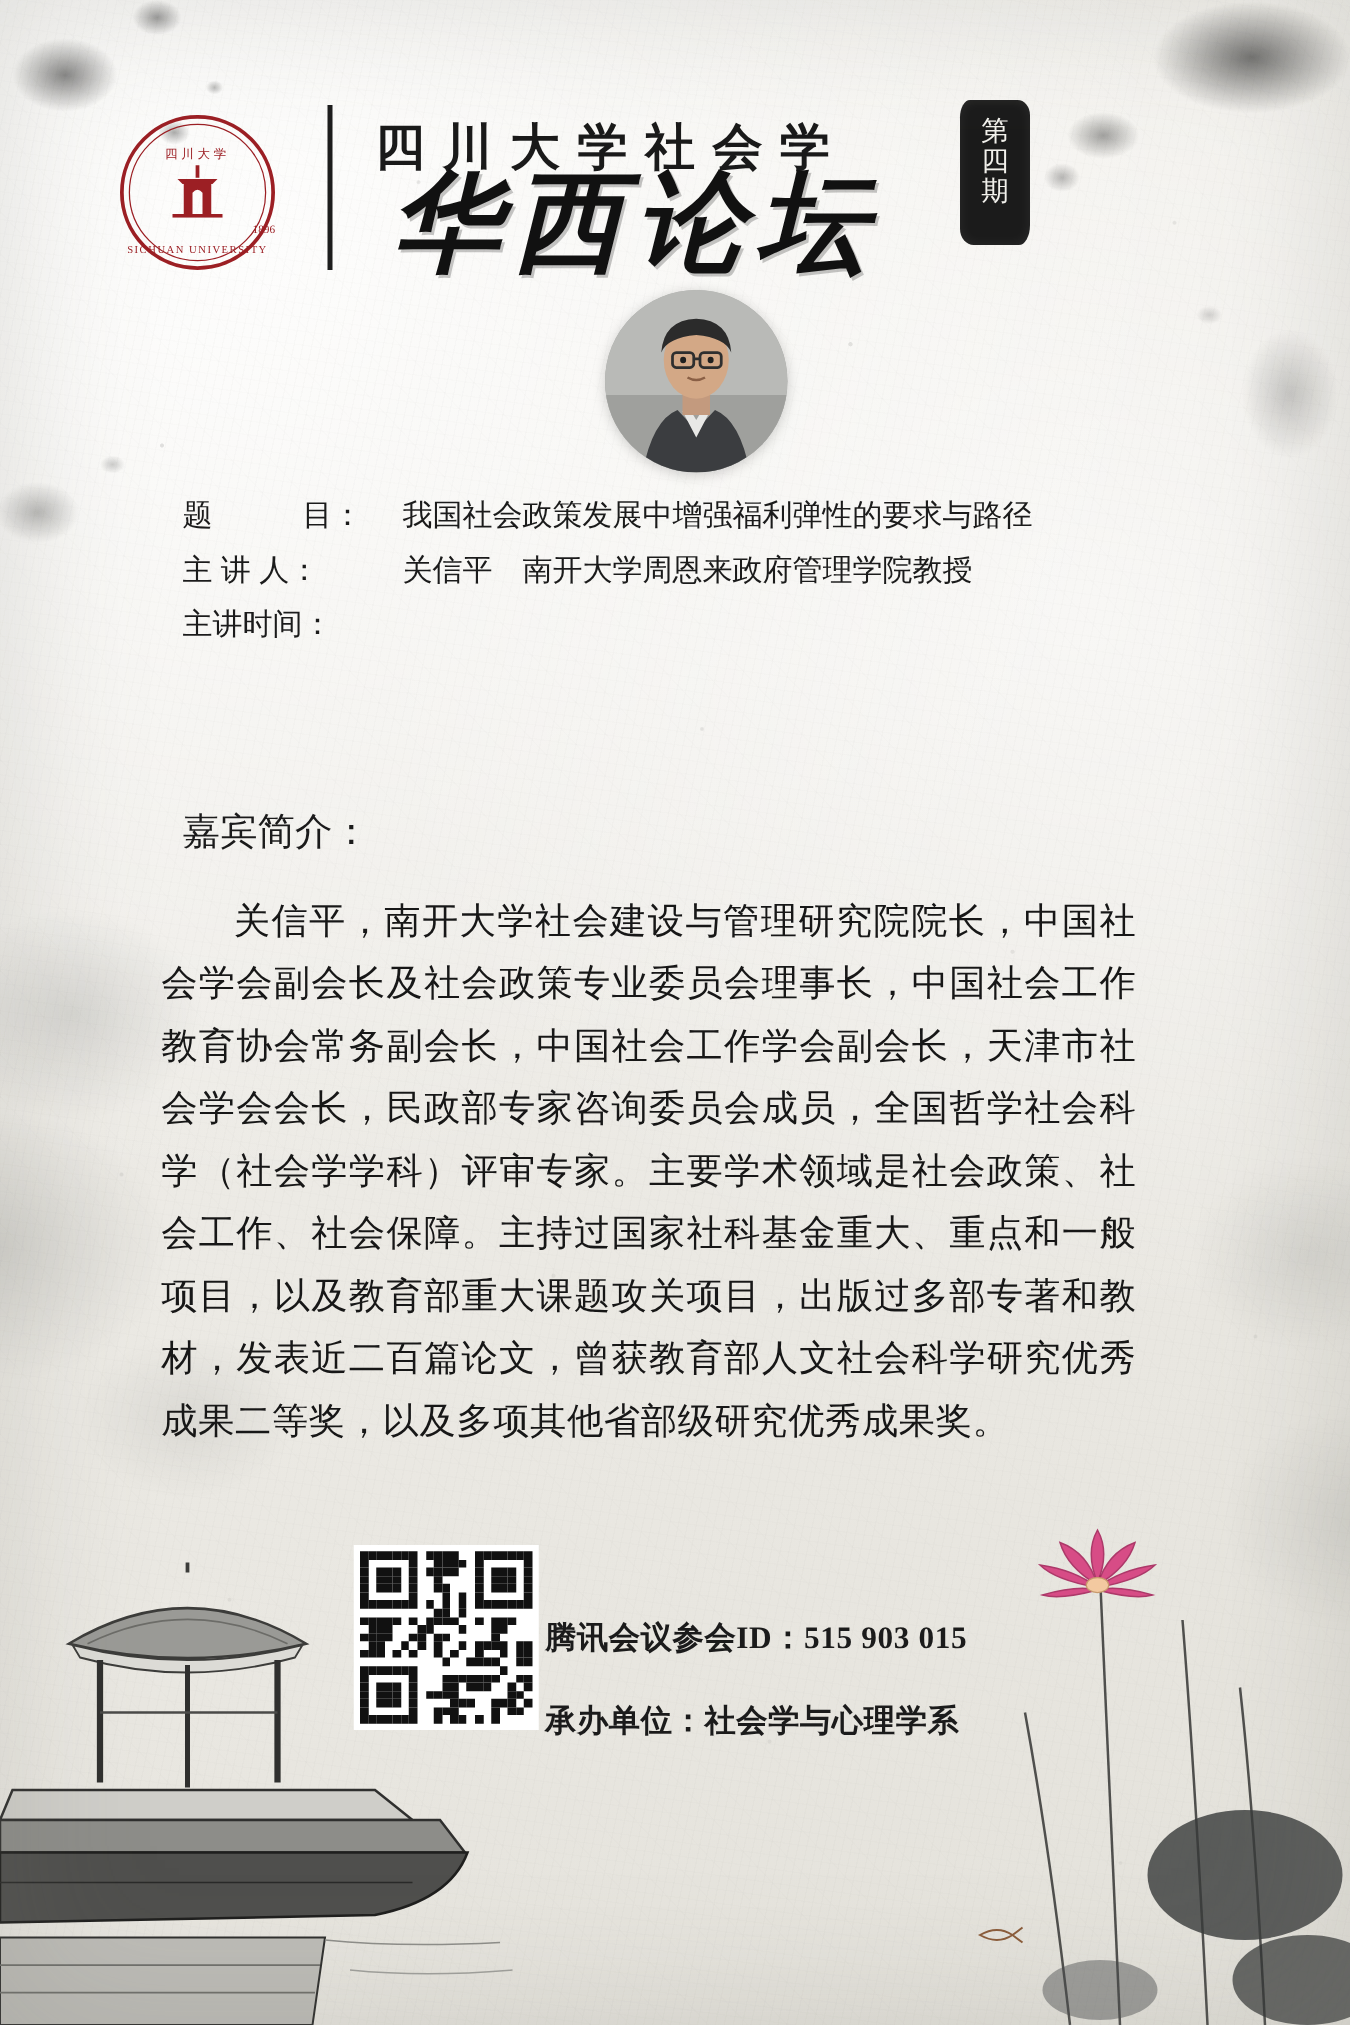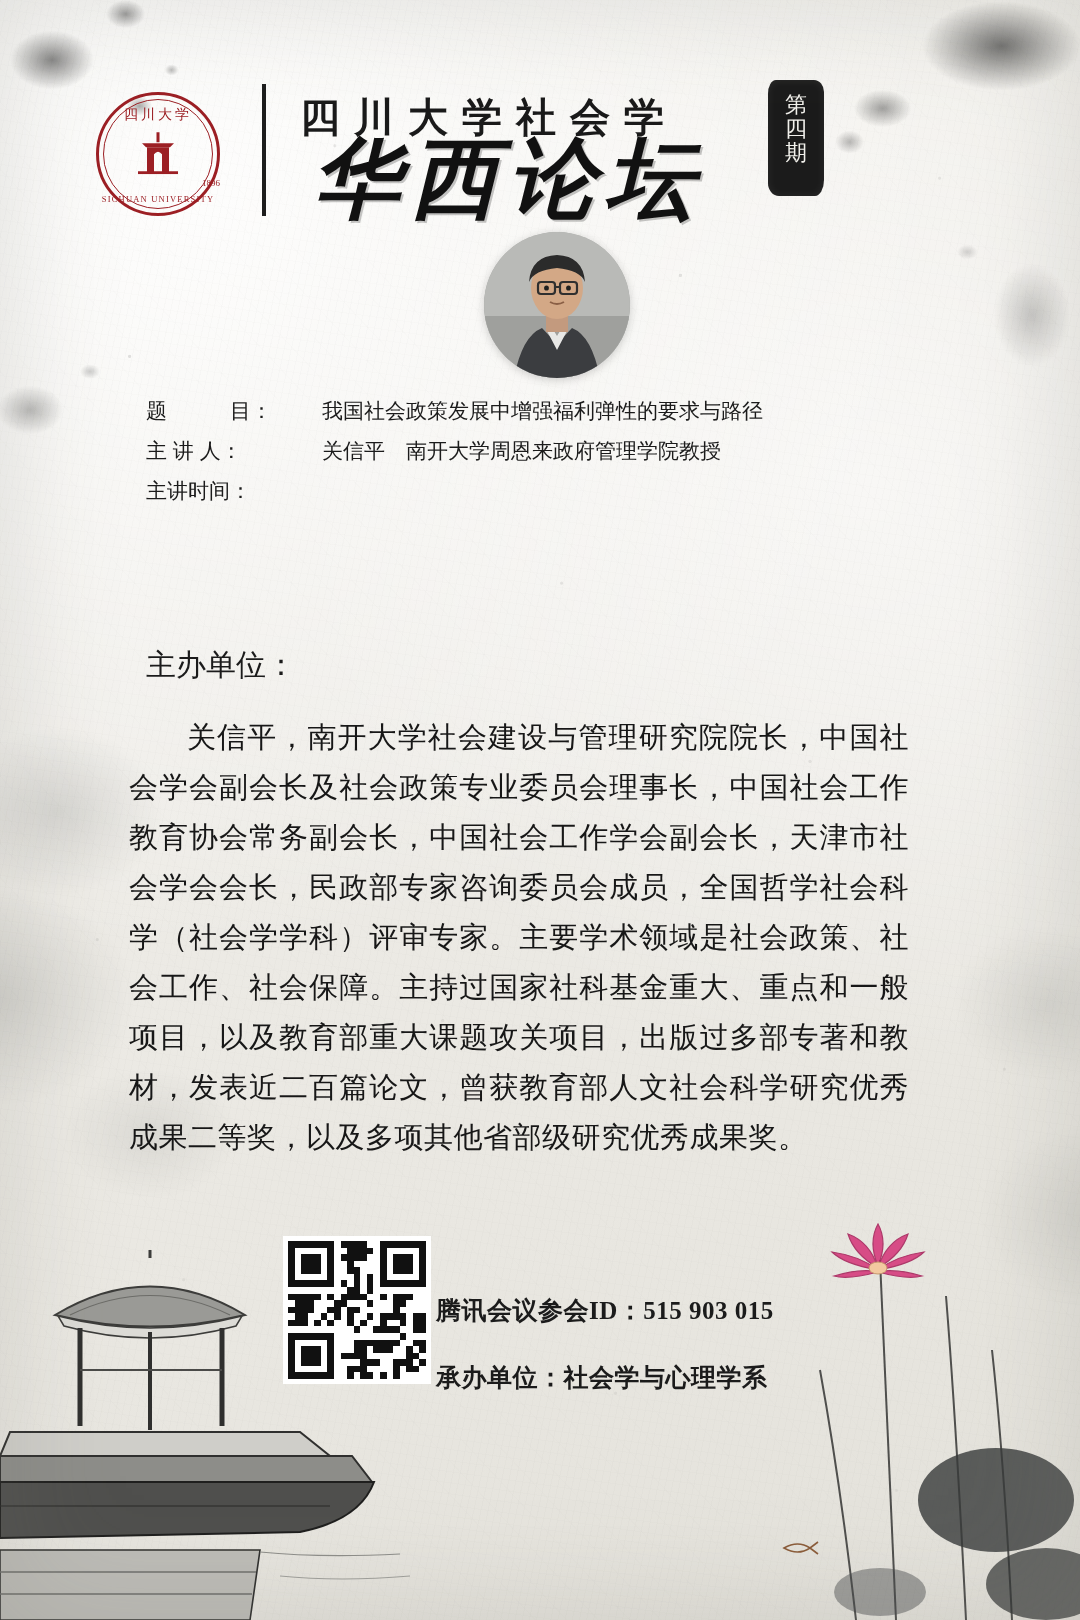--- a/index.html
+++ b/index.html
@@ -133,21 +133,21 @@
   }
   .logo-top-text, .logo-bottom-text {
     position: absolute;
     left: 0; width: 100%;
     text-align: center;
     color: #9c1f24;
     font-size: 9px;
     letter-spacing: 1px;
     font-family: "Liberation Serif", serif;
   }
-  .logo-top-text { top: 14px; font-size: 14px; letter-spacing: 3px; }
+  .logo-top-text { top: 24px; font-size: 10px; letter-spacing: 3px; }
   .logo-bottom-text { bottom: 12px; font-size: 8.5px; letter-spacing: 1.2px; }
   .logo-year {
     position: absolute; left: 0; width: 100%; bottom: 28px;
     text-align: right; color: #9c1f24; font-size: 9px;
     font-family: "Liberation Serif", serif;
   }
   .logo-gate {
     position: absolute;
     left: 50%; top: 50%;
     transform: translate(-50%,-54%);
@@ -213,21 +213,21 @@
   .info {
     position: absolute;
     left: 146px; top: 398px;
     width: 840px;
     color: #1b1b1b;
   }
   .info-row {
     display: flex;
     align-items: baseline;
     margin-bottom: 13px;
-    font-size: 21px;
+    font-size: 24px;
     line-height: 1.28;
   }
   .info-label {
     flex: 0 0 auto;
     width: 176px;
     letter-spacing: 0;
     white-space: pre;
     font-family: "Liberation Sans", sans-serif;
   }
   .info-value {
@@ -380,21 +380,21 @@
     </div>
     <div class="info-row">
       <div class="info-label">主 讲 人：</div>
       <div class="info-value">关信平　南开大学周恩来政府管理学院教授</div>
     </div>
     <div class="info-row">
       <div class="info-label">主讲时间：</div>
     </div>
   </div>
 
-  <div class="bio-title">主办单位：</div>
+  <div class="bio-title">嘉宾简介：</div>
   <div class="bio-body">关信平，南开大学社会建设与管理研究院院长，中国社会学会副会长及社会政策专业委员会理事长，中国社会工作教育协会常务副会长，中国社会工作学会副会长，天津市社会学会会长，民政部专家咨询委员会成员，全国哲学社会科学（社会学学科）评审专家。主要学术领域是社会政策、社会工作、社会保障。主持过国家社科基金重大、重点和一般项目，以及教育部重大课题攻关项目，出版过多部专著和教材，发表近二百篇论文，曾获教育部人文社会科学研究优秀成果二等奖，以及多项其他省部级研究优秀成果奖。</div>
 
   <svg class="boat" viewBox="0 0 430 400">
     <g fill="none" stroke="#4a4a48">
 
       <path d="M55 95 Q150 38 245 95 Q150 118 55 95 Z" fill="#9a9a96" stroke="#3c3c3a" stroke-width="2"></path>
       <path d="M70 95 Q150 56 230 95" stroke="#6c6c68" stroke-width="1.2"></path>
       <path d="M150 38 L150 30" stroke="#3c3c3a" stroke-width="3"></path>
 
       <path d="M58 96 Q150 120 242 96 L236 106 Q150 130 64 106 Z" fill="#dcdbd6" stroke="#3c3c3a" stroke-width="1.5"></path>

